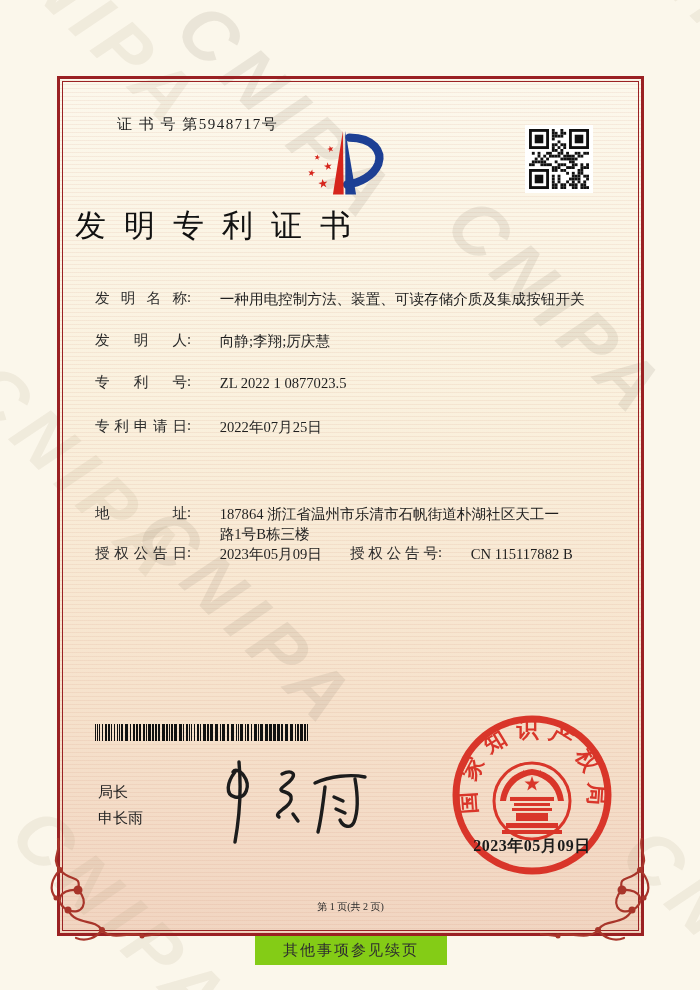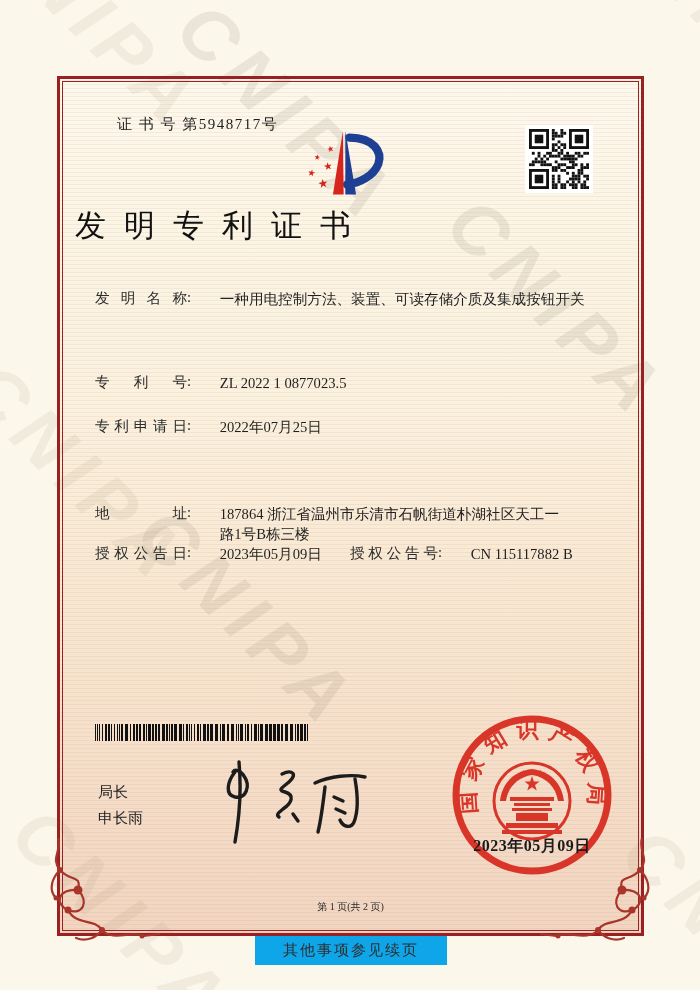--- a/index.html
+++ b/index.html
@@ -61,21 +61,21 @@
       font-size:16px;font-weight:bold;color:#1b1b1b;letter-spacing:0.5px;}
 
   .page-number{position:absolute;left:0;top:824px;width:100%;text-align:center;
       font-size:10px;color:#2a2a2a;}
 
   .flourish{position:absolute;z-index:5;pointer-events:none;}
   .flourish.left{left:38px;top:838px;}
   .flourish.right{left:540px;top:838px;transform:scaleX(-1);}
 
   .footer-note{position:absolute;left:255px;top:936px;width:192px;height:29px;z-index:6;
-      background:#0ea5e9;display:flex;align-items:center;justify-content:center;
+      background:#84cc16;display:flex;align-items:center;justify-content:center;
       font-size:15px;color:#2e2e2e;letter-spacing:2px;}
 </style>
 </head>
 <body>
 
 <div class="page">
 
   <div class="wm-layer">
     <span class="wm" style="left:-45px;top:-25px;">CNIPA</span>
     <span class="wm" style="left:555px;top:-60px;">CNIPA</span>
@@ -292,20 +292,24 @@
           <rect x="5.714285714285714" y="45.714285714285715" width="8.571428571428571" height="8.571428571428571" fill="#111"></rect>
         </svg>
     </div>
 
     <div class="cert-title">发明专利证书</div>
 
     <div class="row" style="top:213px;">
       <span class="lbl">发明名称</span><span class="colon">:</span>
       <span class="val">一种用电控制方法、装置、可读存储介质及集成按钮开关</span>
     </div>
+    <div class="row" style="top:255px;">
+      <span class="lbl">发明人</span><span class="colon">:</span>
+      <span class="val">向静;李翔;厉庆慧</span>
+    </div>
     <div class="row" style="top:297px;">
       <span class="lbl">专利号</span><span class="colon">:</span>
       <span class="val">ZL 2022 1 0877023.5</span>
     </div>
     <div class="row" style="top:341px;">
       <span class="lbl">专利申请日</span><span class="colon">:</span>
       <span class="val">2022年07月25日</span>
     </div>
     <div class="row" style="top:428px;">
       <span class="lbl">地址</span><span class="colon">:</span>

